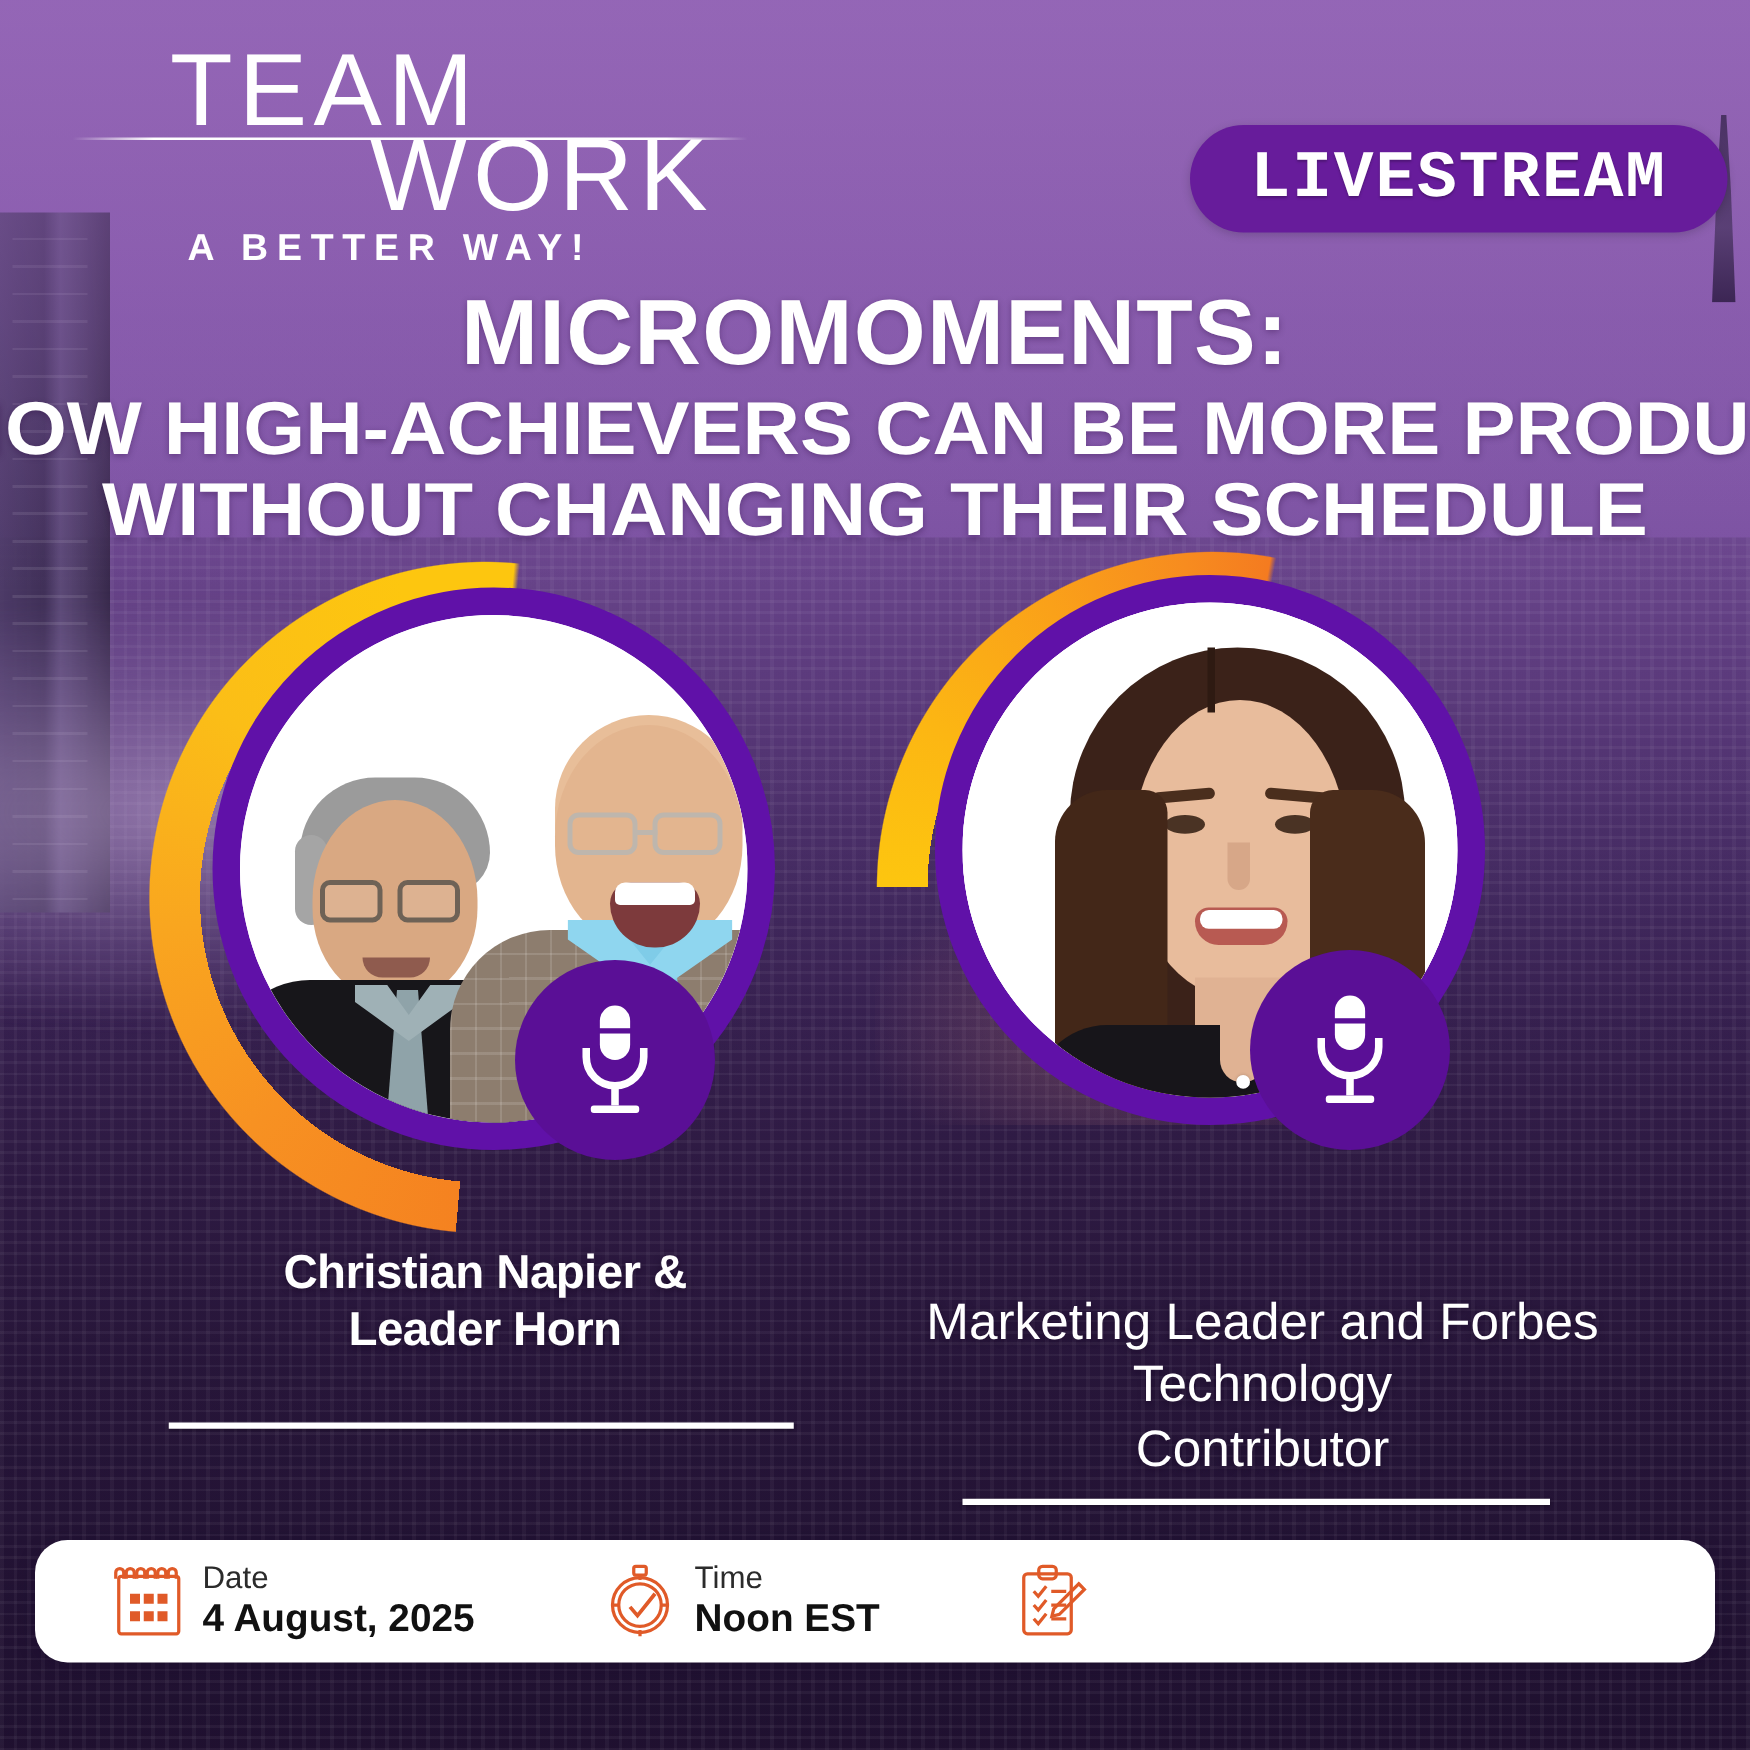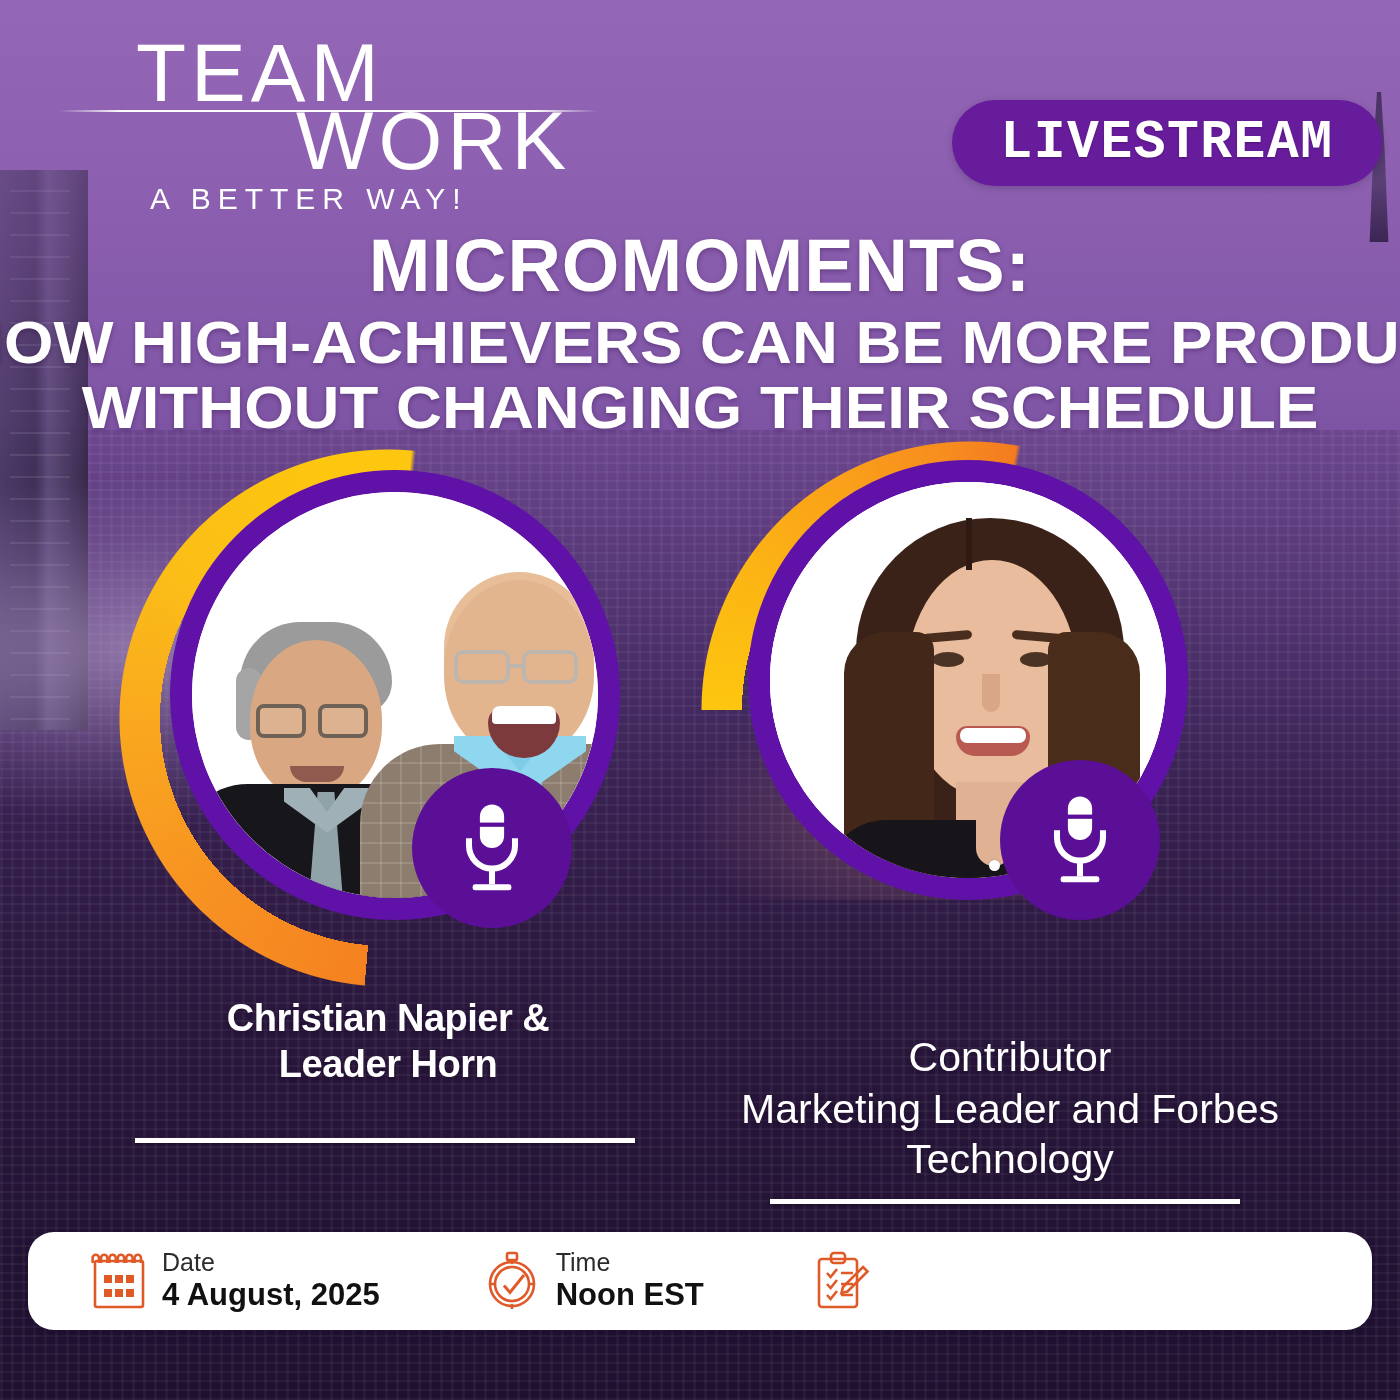--- a/index.html
+++ b/index.html
@@ -102,21 +102,21 @@
     position:absolute; left:178px; top:78px;
     font-size:82px; letter-spacing:5px; color:#ffffff; font-weight:300;
     line-height:1;
   }
   .logo-rule {
     position:absolute; left:-60px; top:88px; width:540px; height:2px;
     background:linear-gradient(90deg, rgba(255,255,255,0) 0%, #fff 12%, #fff 88%, rgba(255,255,255,0) 100%);
   }
   .logo-tag {
     position:absolute; left:32px; top:160px;
-    font-size:30px; letter-spacing:7px; color:#fff; font-weight:400;
+    font-size:30px; letter-spacing:7px; color:#fff; font-weight:700;
   }
 
   
   .livestream {
     position:absolute; left:952px; top:100px; width:430px; height:86px;
     background:#671C9B; border-radius:48px;
     display:flex; align-items:center; justify-content:center;
     box-shadow:0 2px 8px rgba(0,0,0,.18);
     font-family:Liberation Mono, monospace;
   }
@@ -383,22 +383,22 @@
     </svg>
   </div>
 
   <div class="names-left">
     <div class="n">Christian Napier &amp;</div>
     <div class="n">Leader Horn</div>
   </div>
   <div class="rule-left"></div>
 
   <div class="names-right">
+    <div class="r">Marketing Leader and Forbes Technology</div>
     <div class="r">Contributor</div>
-    <div class="r">Marketing Leader and Forbes Technology</div>
   </div>
   <div class="rule-right"></div>
 
   <div class="infobar">
 
     <div class="info-item i0">
       <svg class="info-ico" viewBox="0 0 58 60">
         <g fill="none" stroke="#E05A28" stroke-width="2.6">
           <rect x="5" y="10" width="48" height="46" rx="2"></rect>
           <path d="M11 12 v-5 a3.2 3.2 0 0 1 6.4 0 v5"></path>

